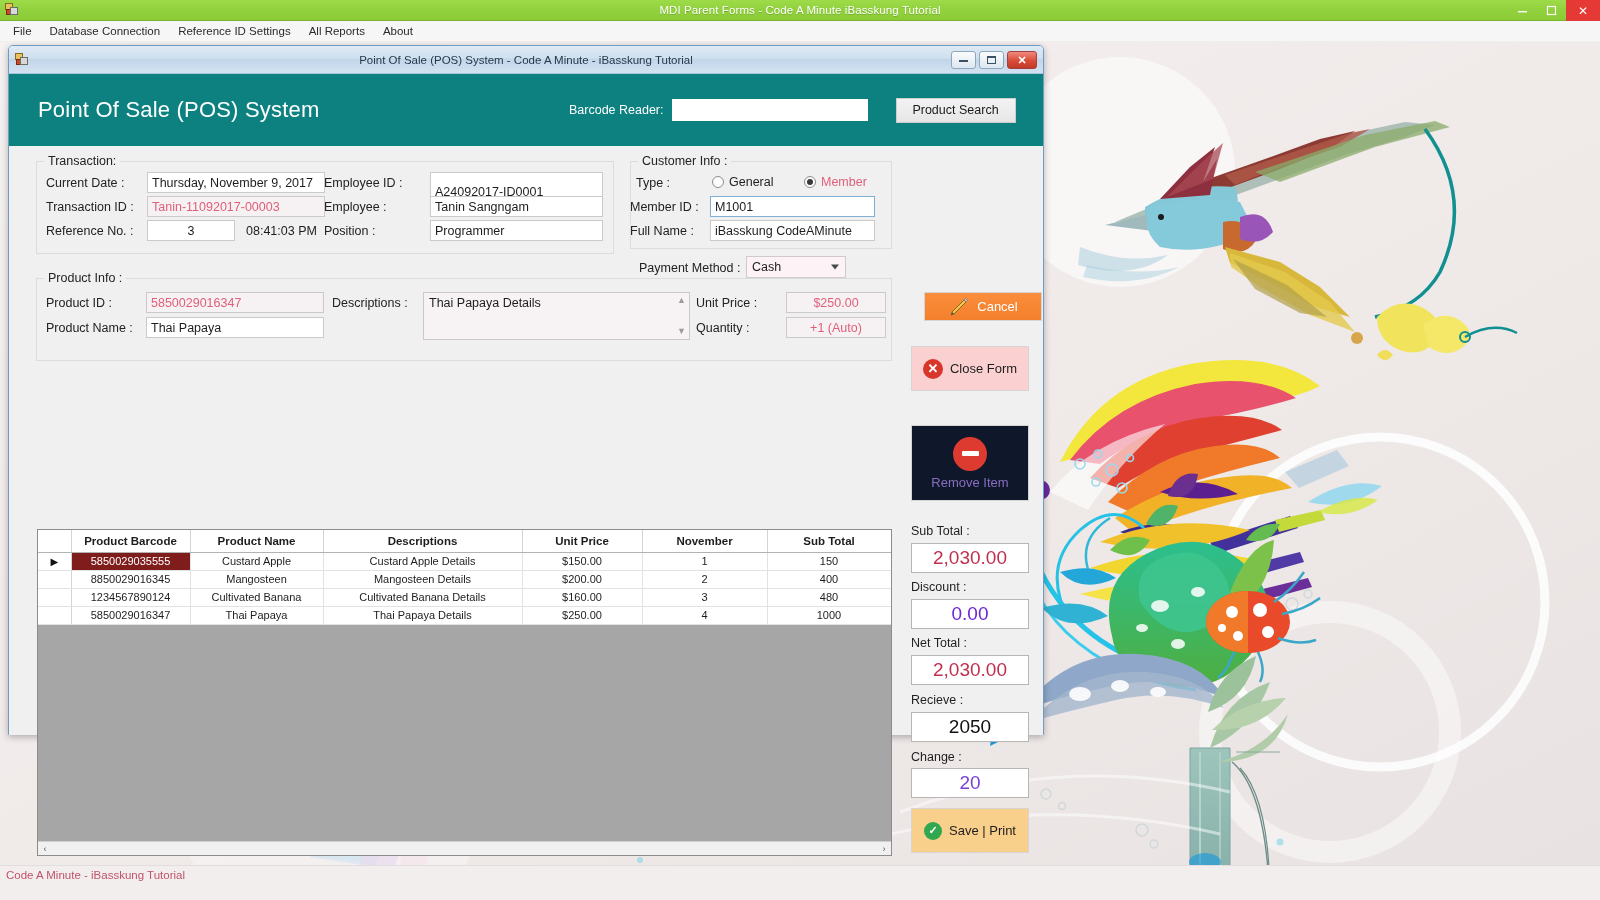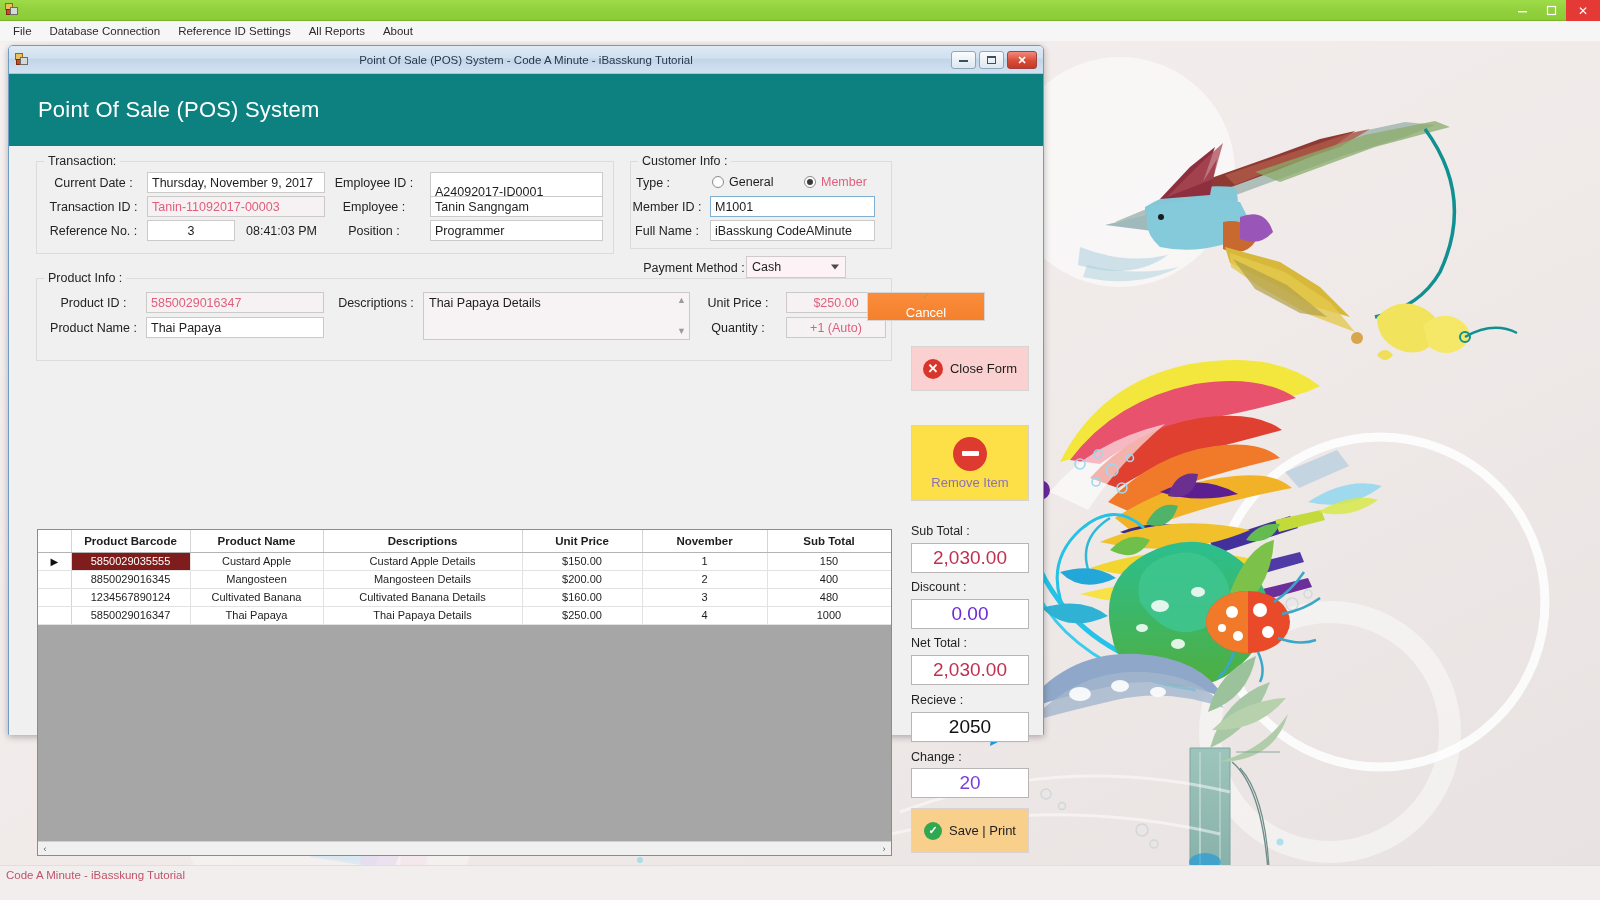--- a/index.html
+++ b/index.html
@@ -181,21 +181,21 @@
   }
   .gbox-title {
     position: absolute; left: 8px; top: 0;
     background: #f0f0f0; padding: 0 4px;
     font-size: 12.5px; color: #232323;
     z-index: 2;
   }
 
   .lbl {
     position: absolute; font-size: 12.5px; color: #222222;
-    text-align: center; white-space: nowrap;
+    text-align: left; white-space: nowrap;
   }
   .tb {
     position: absolute; background: #ffffff;
     border: 1px solid #ccc9c9;
     font-size: 12.5px; color: #1d1d1d;
     padding: 2px 4px;
     display: flex; align-items: center;
     font-family: "Liberation Sans", sans-serif;
   }
   .tb.center { justify-content: center; }
@@ -278,31 +278,31 @@
   }
   .sb-arrow { width: 14px; text-align:center; font-size:9px; color:#5a5a5a; cursor:default; }
 
   
   .btn-big {
     position: absolute; border:1px solid #c9c5c5;
     display:flex; align-items:center; justify-content:center; gap:7px;
     font-size:13px; cursor:default;
   }
   #btn-cancel {
-    left: 858px; top: 146px; width: 118px; height: 29px;
+    left: 915px; top: 146px; width: 118px; height: 29px;
     background: linear-gradient(to bottom,#fa8d3c,#f4802c);
-    border: 1px solid #d8d4d4; color: #ffffff; flex-direction: column;
+    border: 1px solid #d8d4d4; color: #ffffff;
   }
   #btn-closeform {
     left: 902px; top: 200px; width: 118px; height: 45px;
     background: #fbd0d0; border:1px solid #d8d4d4; color:#1e1e1e;
   }
   #btn-removeitem {
     left: 902px; top: 279px; width: 118px; height: 76px;
-    background: #fde047; border:1px solid #d6d2d2; color:#8a6ec2;
+    background: #0f172a; border:1px solid #d6d2d2; color:#8a6ec2;
     flex-direction: column; gap: 4px;
   }
   #btn-saveprint {
     left: 902px; top: 662px; width: 118px; height: 45px;
     background: #f9cf8c; border: 1px solid #d8d4d4; color:#1e1e1e;
   }
 
   .totals-label {
     position: absolute; font-size: 12.5px; color: #1f1f1f;
   }
@@ -329,20 +329,21 @@
 <div id="mdi-window">
 
   <div id="mdi-titlebar">
     <div id="mdi-app-icon">
       <div class="vb-icon">
           <div class="sq1"></div>
           <div class="sq3"></div>
           <div class="sq2"></div>
         </div>
     </div>
+    <div id="mdi-title-text">MDI Parent Forms - Code A Minute iBasskung Tutorial</div>
     <div id="mdi-winbtns">
       <div class="mdi-btn">
         <svg width="11" height="11" viewBox="0 0 11 11">
             <rect x="1" y="6" width="9" height="1.4" fill="#ffffff"></rect>
           </svg>
       </div>
       <div class="mdi-btn">
         <svg width="11" height="11" viewBox="0 0 11 11">
             <rect x="1.5" y="1.5" width="8" height="8" fill="none" stroke="#ffffff" stroke-width="1.2"></rect>
           </svg>
@@ -576,20 +577,25 @@
             </div>
           <div class="pos-btn">
               <div class="glyph-max"></div>
             </div>
           <div class="pos-btn close">✕</div>
         </div>
       </div>
 
       <div id="pos-header">
         <div id="pos-header-title">Point Of Sale (POS) System</div>
+        <div id="barcode-area">
+          <div id="barcode-label">Barcode Reader:</div>
+          <input id="barcode-input" type="text" value="" style="">
+          <button id="product-search-btn">Product Search</button>
+        </div>
       </div>
 
       <div id="pos-body">
 
         <div class="gbox" id="grp-transaction">
           <div class="gbox-frame"></div>
           <div class="gbox-title">Transaction:</div>
 
           <div class="lbl" style="left:10px; top:22px; width:95px;">Current Date :</div>
           <div class="tb" style="left:111px; top:18px; width:178px; height:21px;">Thursday, November 9, 2017</div>

